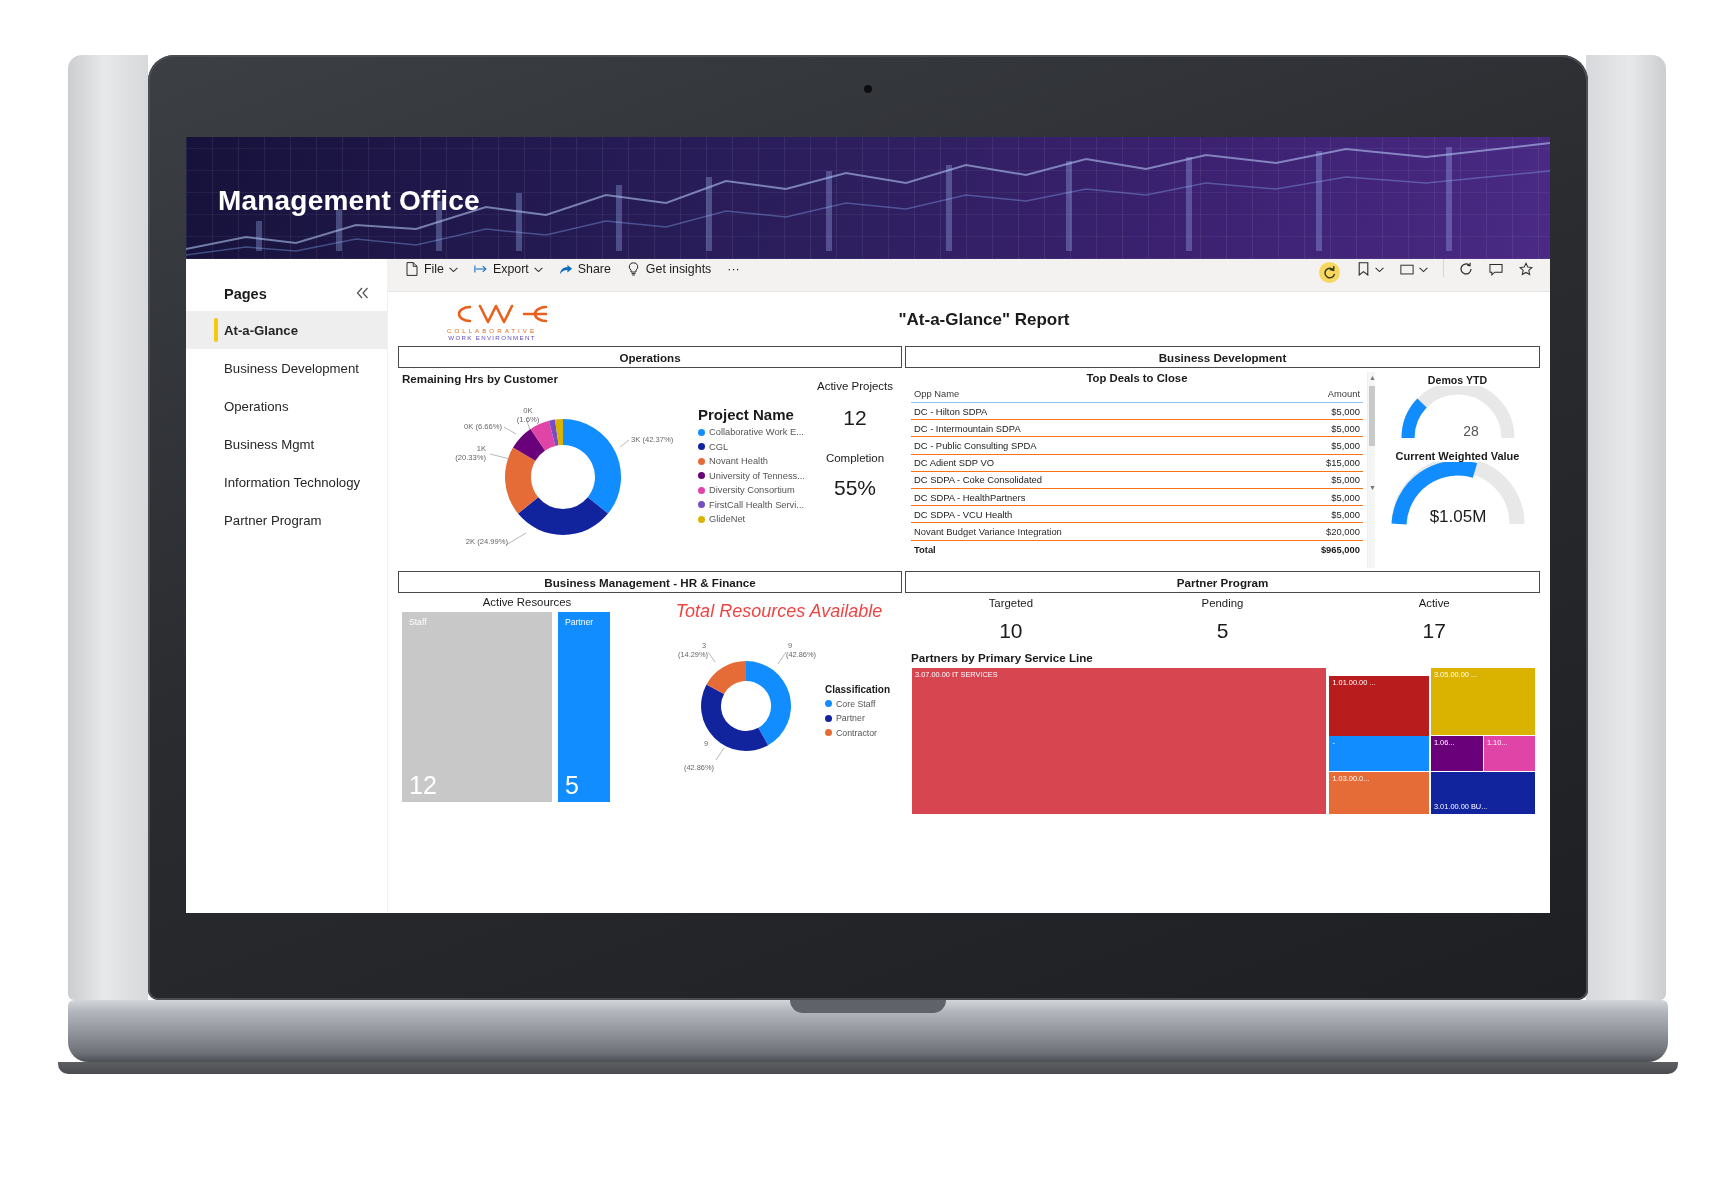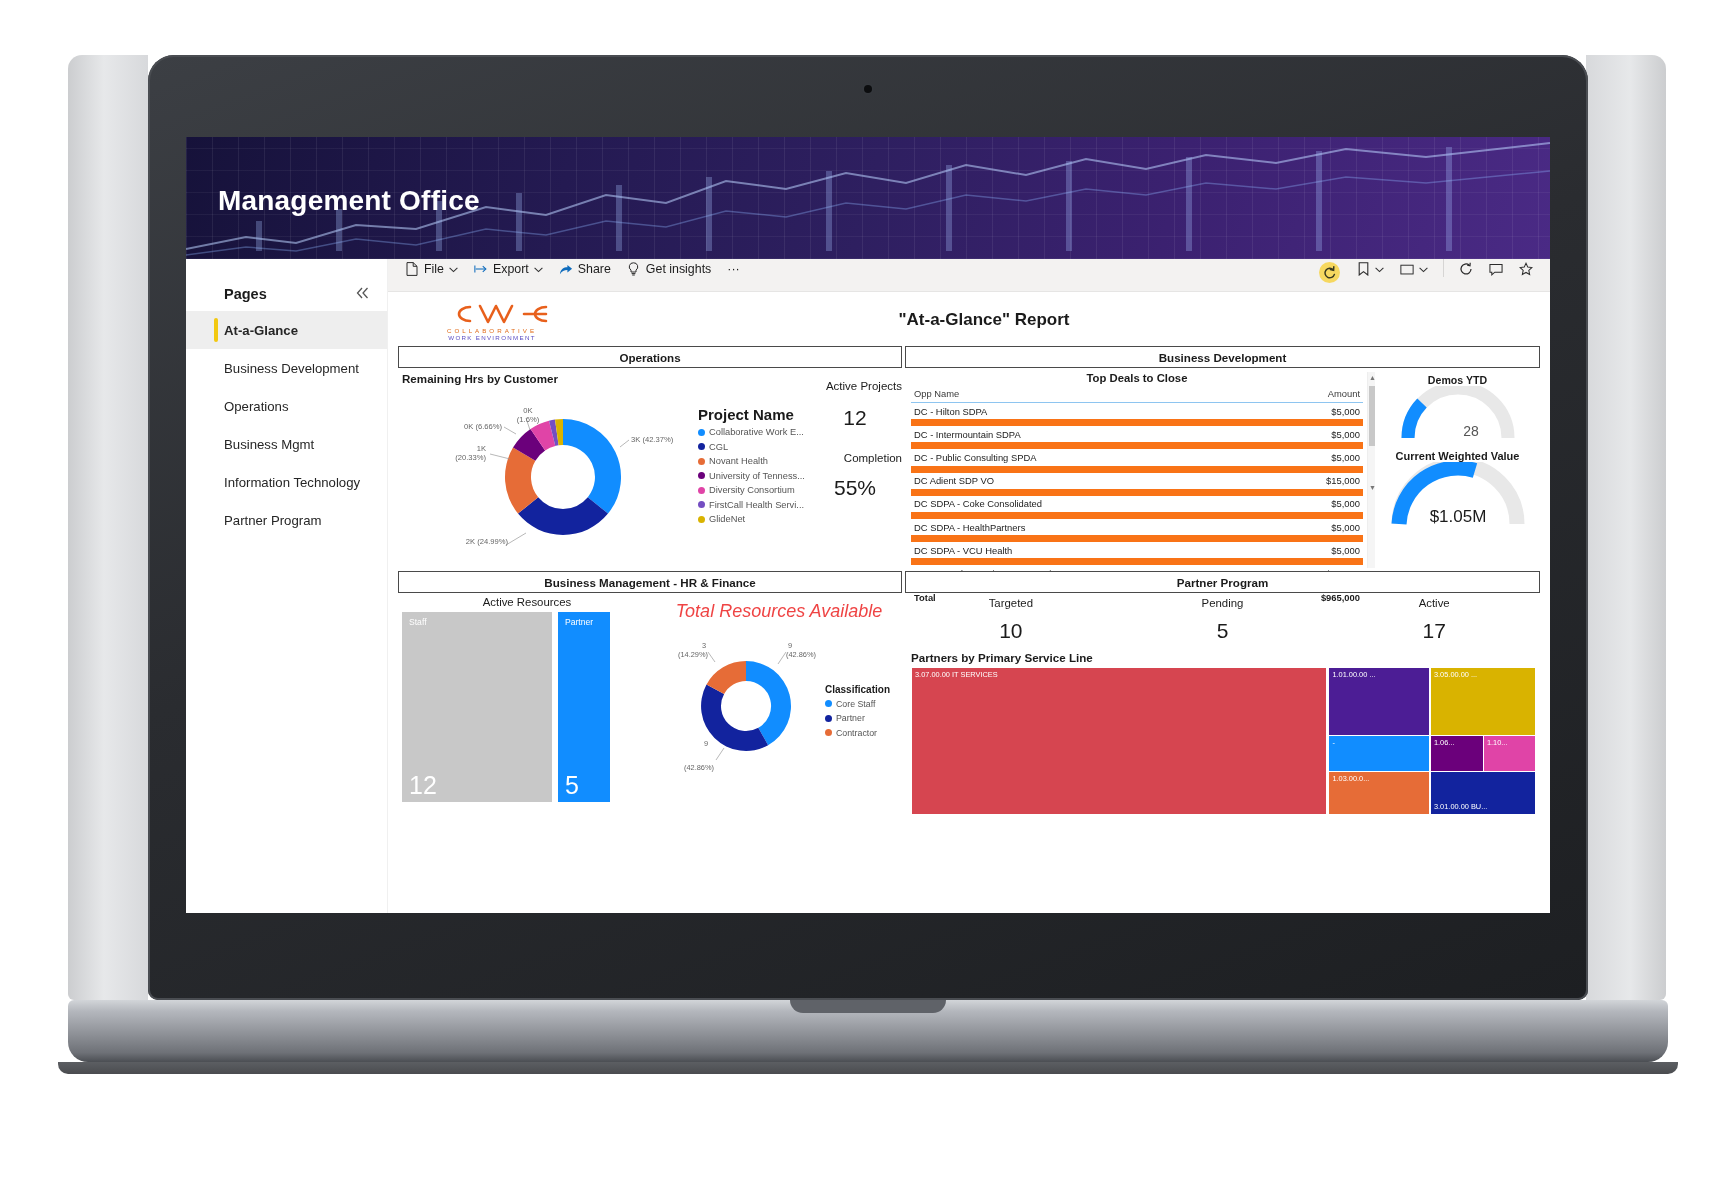--- a/index.html
+++ b/index.html
@@ -147,34 +147,34 @@
   .ops-left { width:300px; flex:0 0 300px; position:relative; }
   .ops-sub { font-size:11.6px; font-weight:700; color:#1b1b1b; padding-left:4px; }
   .donut-wrap { position:relative; width:300px; height:176px; }
 
   .legend { width:110px; padding-top:34px; font-size:9.3px; color:#555; }
   .legend-title { font-weight:700; color:#1b1b1b; font-size:15px; margin-bottom:4px; }
   .legend-row { display:flex; align-items:center; gap:4px; margin-bottom:4.5px; white-space:nowrap; }
   .dot { width:7px; height:7px; border-radius:50%; flex:0 0 7px; }
 
   .kpi-col { flex:1; text-align:center; padding-top:8px; }
-  .kpi-label { font-size:11.5px; color:#1b1b1b;text-align:right; }
+  .kpi-label { font-size:11.5px; color:#1b1b1b; }
   .kpi-value { font-size:21px; color:#1b1b1b; margin-top:14px; }
 
   
   .bd-body { display:flex; padding-top:4px; height:200px; }
   .deals { flex:1; padding:0 2px 0 6px; min-width:0;}
   .deals-title { text-align:center; font-size:11.3px; font-weight:600; color:#1b1b1b; margin-bottom:2px;}
   .deals-table { width:100%; border-collapse:collapse; font-size:9.4px; color:#1b1b1b; }
   .deals-table th {
     font-weight:400; color:#3b3b3b; text-align:left; padding:2px 3px 3px 3px;
     border-bottom:1.4px solid #8ec5f0;
   }
   .deals-table th.amt, .deals-table td.amt { text-align:right; }
-  .deals-table td { padding:2.6px 3px; border-bottom:7px solid #f97316; white-space:nowrap; overflow:hidden; text-overflow:ellipsis;}
+  .deals-table td { padding:2.6px 3px; border-bottom:1px solid #f97316; white-space:nowrap; overflow:hidden; text-overflow:ellipsis;}
   .deals-table tr.cut td { color:#2b2b2b; }
   .deals-table tr.total td { font-weight:700; border-top:1.4px solid #8ec5f0; border-bottom:none; padding-top:3px;}
   .scroll-rail { width:8px; background:#f5f5f5; margin-left:2px; position:relative; border-left:1px solid #eee;}
   .scroll-thumb { position:absolute; left:1px; top:0; width:6px; height:60px; background:#c8c8c8; }
   .scroll-arrow { position:absolute; left:1px; font-size:7px; color:#777; }
 
   .gauges { width:165px; flex:0 0 165px; text-align:center; padding-top:2px; }
   .gauge-label { font-size:10.6px; font-weight:600; color:#1b1b1b; }
   .gauge-label.big { font-size:11px; }
 
@@ -666,21 +666,21 @@
                     <div class="pp-kpi-label">Active</div>
                     <div class="pp-kpi-value">17</div>
                   </div>
                 </div>
 
                 <div class="tm-title">Partners by Primary Service Line</div>
                 <div class="treemap">
                   <div class="tm-cell" style="left:0;top:0;width:66.5%;height:100%;background:#D64550">
                     <span class="tm-lbl">3.07.00.00 IT SERVICES</span>
                   </div>
-                  <div class="tm-cell" style="left:67%;top:0;width:16%;height:46%;background:#4c1d95">
+                  <div class="tm-cell" style="left:67%;top:8px;width:16%;height:46%;background:#b91c1c">
                     <span class="tm-lbl">1.01.00.00 ...</span>
                   </div>
                   <div class="tm-cell" style="left:83.3%;top:0;width:16.7%;height:46%;background:#D9B300">
                     <span class="tm-lbl">3.05.00.00 ...</span>
                   </div>
                   <div class="tm-cell" style="left:67%;top:46.5%;width:16%;height:24%;background:#118DFF">
                     <span class="tm-lbl">-</span>
                   </div>
                   <div class="tm-cell" style="left:83.3%;top:46.5%;width:8.3%;height:24%;background:#6B007B">
                     <span class="tm-lbl">1.06...</span>

